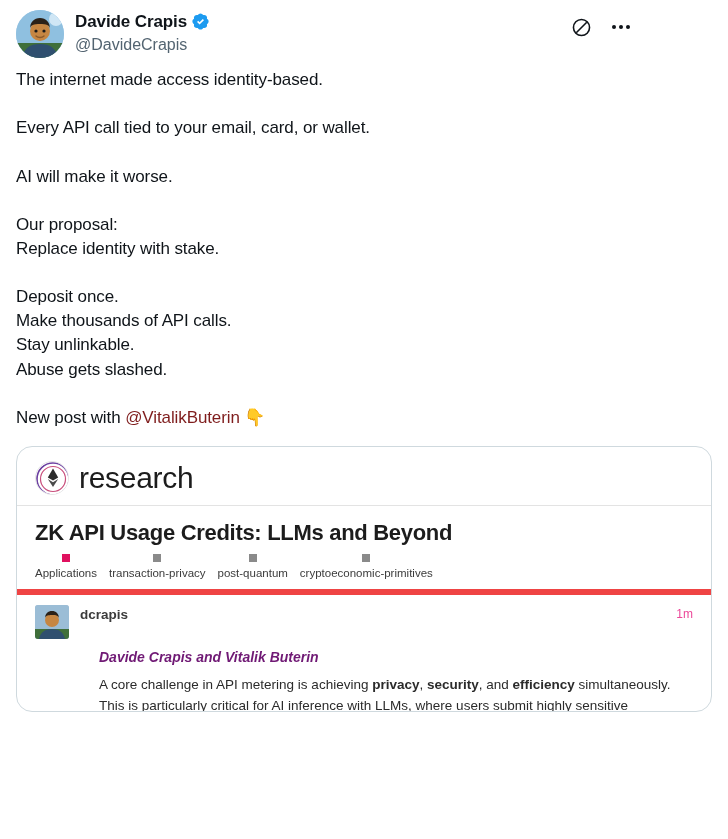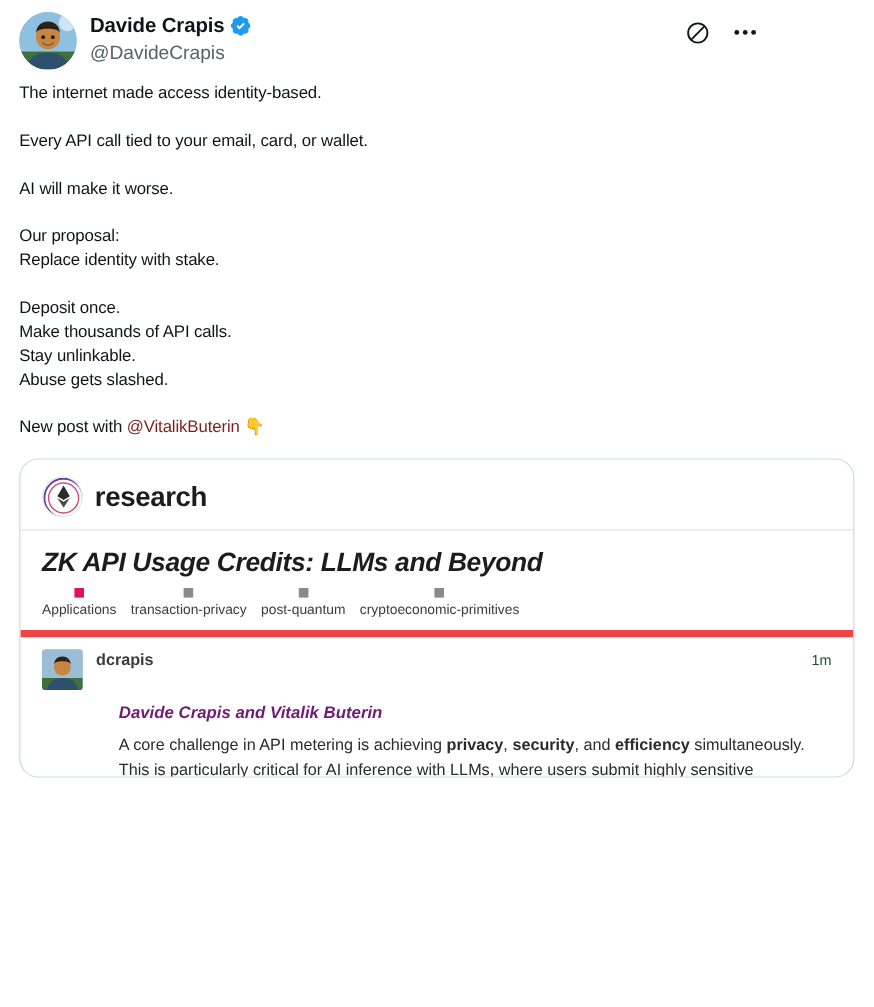--- a/index.html
+++ b/index.html
@@ -90,21 +90,21 @@
     align-items: center;
   }
   .more-dots i {
     width: 4px;
     height: 4px;
     border-radius: 50%;
     background: #0f1419;
     display: block;
   }
   .tweet-body {
-    font-size: 14px;
+    font-size: 17px;
     line-height: 1.42;
     color: #0f1419;
     white-space: pre-wrap;
     word-wrap: break-word;
     letter-spacing: -0.1px;
     padding-right: 8px;
   }
   .mention {
     color: #7f1d1d;
     text-decoration: none;
@@ -133,37 +133,36 @@
     width: 34px;
     height: 34px;
     border-radius: 50%;
     flex: 0 0 34px;
     position: relative;
     background: #ffffff;
     border: 1px solid #e6e6e6;
     overflow: hidden;
   }
   .research-title {
-    font-size: 23px;
-    font-weight: bold;
+    font-size: 30px;
+    font-weight: normal;
     color: #1c1c1c;
     letter-spacing: -0.3px;
   }
   .card-divider {
     height: 1px;
     background: #e3e3e3;
     margin: 0;
   }
   .card-heading {
     font-size: 22px;
     font-weight: bold;
     color: #1c1c1c;
     padding: 14px 18px 0 18px;
     letter-spacing: -0.3px;
-    font-style: italic;
   }
   .tag-row {
     display: flex;
     flex-wrap: wrap;
     gap: 12px;
     padding: 8px 18px 10px 18px;
     align-items: center;
   }
   .tag {
     display: flex;
@@ -200,21 +199,21 @@
     flex: 1 1 auto;
     min-width: 0;
   }
   .post-user {
     font-size: 13.5px;
     font-weight: bold;
     color: #3b3b3b;
   }
   .post-time {
     font-size: 12px;
-    color: #14532d;
+    color: #ec4899;
     flex: 0 0 auto;
     padding-top: 2px;
   }
   .post-authors {
     font-size: 14px;
     font-style: italic;
     font-weight: bold;
     color: #701a75;
     padding: 10px 18px 0 64px;
   }

